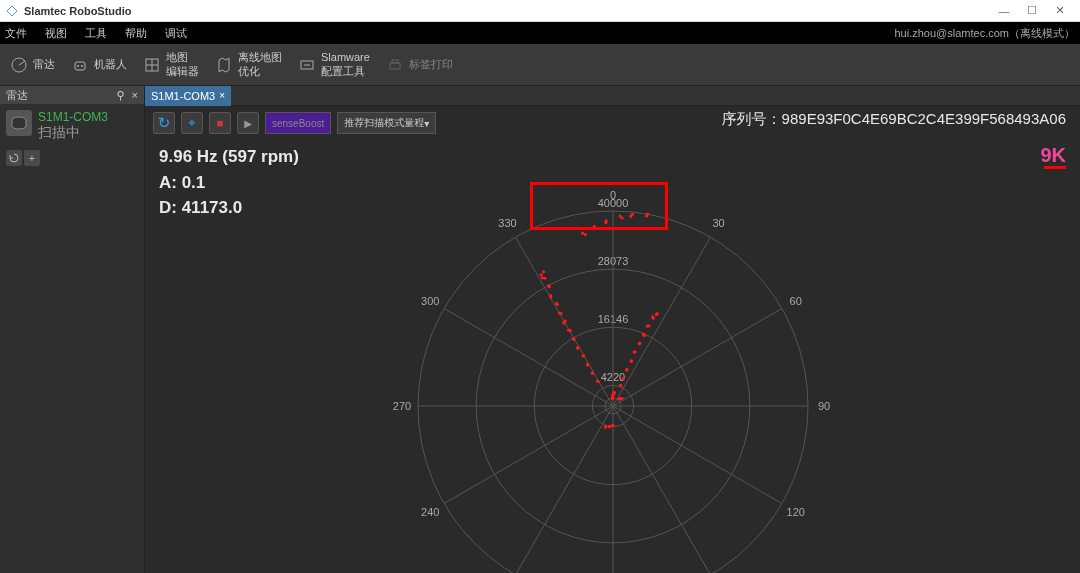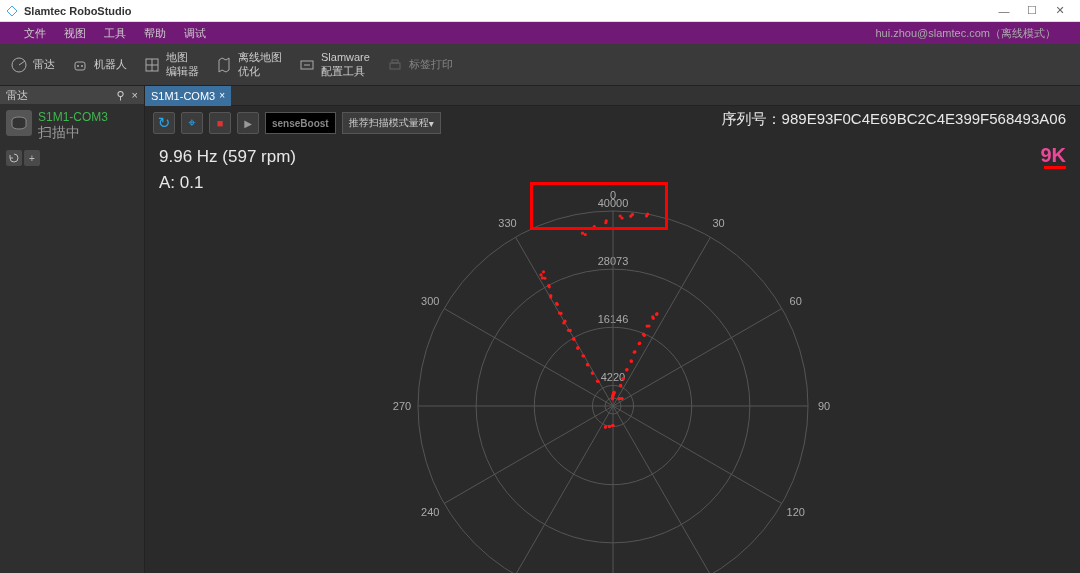--- a/index.html
+++ b/index.html
@@ -1,21 +1,21 @@
 <!DOCTYPE html>
 <html><head>
   <meta charset="utf-8">
   <style>
     * { margin: 0; padding: 0; box-sizing: border-box; font-family: "Segoe UI", "Microsoft YaHei", sans-serif; }
     body { width: 1080px; height: 573px; background: #f0f0f0; overflow: hidden; }
     .title-bar { height: 22px; background: #fff; display: flex; align-items: center; padding: 0 6px; font-size: 11px; color: #333; border-bottom: 1px solid #ddd; }
     .title-bar .logo { width: 12px; height: 12px; margin-right: 6px; display:inline-flex; }
     .title-bar .title { flex: 1; font-weight: bold; }
     .title-bar .win-btn { width: 28px; text-align: center; color: #666; font-size: 11px; cursor: pointer; }
-    .menu-bar { height: 22px; background: #701a75; display: flex; align-items: center; padding: 0 24px; color: #ccc; font-size: 11px; }
+    .menu-bar { height: 22px; background: #000000; display: flex; align-items: center; padding: 0 5px; color: #ccc; font-size: 11px; }
     .menu-bar .menu-item { margin-right: 18px; cursor: pointer; }
     .menu-bar .spacer { flex: 1; }
     .menu-bar .user-info { color: #aaa; font-size: 11px; }
     .toolbar { height: 42px; background: #3a3a3a; display: flex; align-items: center; padding: 0 10px; border-bottom: 1px solid #222; }
     .toolbar .tool-btn { display: flex; align-items: center; margin-right: 16px; color: #ccc; font-size: 11px; cursor: pointer; }
     .toolbar .tool-btn .icon { width: 18px; height: 18px; margin-right: 5px; display: inline-flex; align-items:center; justify-content:center;}
     .toolbar .tool-btn .lbl { line-height: 1.2; max-width: 56px; }
     .main { display: flex; height: calc(573px - 22px - 22px - 42px); }
     .sidebar { width: 145px; background: #2f2f2f; border-right: 1px solid #222; color: #ccc; font-size: 11px; display:flex; flex-direction:column;}
     .sidebar .panel-header { height: 18px; background: #444; display:flex; align-items:center; padding:0 6px; color:#ccc; font-size:11px; justify-content:space-between;}
@@ -24,23 +24,23 @@
     .sidebar .device-name { color:#3fb74f; font-size:12px;}
     .sidebar .device-status { color:#999; font-size:14px;}
     .sidebar .mini-controls { display:flex; gap:2px; padding:2px 6px;}
     .sidebar .mini-controls .mc { width:16px; height:16px; background:#4a4a4a; border-radius:2px; display:flex; align-items:center; justify-content:center; cursor:pointer; color:#bbb; font-size:10px;}
     .content { flex:1; background:#2a2a2a; position:relative; }
     .tab-strip { height:20px; background:#333; display:flex; align-items:center; border-bottom:1px solid #222;}
     .tab { height:20px; background:#3b6f9e; color:#fff; font-size:11px; padding:0 6px; display:flex; align-items:center; gap:4px;}
     .tab .tab-close { font-size:10px; cursor:pointer;}
     .ctrl-bar { position:absolute; top:26px; left:8px; display:flex; gap:6px; align-items:center; z-index:5;}
     .ctrl-bar .cb { width:22px; height:22px; background:#3c3c3c; border:1px solid #555; border-radius:2px; display:flex; align-items:center; justify-content:center; cursor:pointer;}
-    .ctrl-bar .txt-field { height:22px; background:#000000; border:1px solid #555; color:#888; font-size:10px; padding:0 6px; display:flex; align-items:center;font-weight:bold;}
+    .ctrl-bar .txt-field { height:22px; background:#4c1d95; border:1px solid #555; color:#888; font-size:10px; padding:0 6px; display:flex; align-items:center;}
     .ctrl-bar .dropdown { height:22px; background:#3c3c3c; border:1px solid #555; color:#ccc; font-size:10px; padding:0 6px; display:flex; align-items:center; gap:0; cursor:pointer;}
-    .stats { position:absolute; top:58px; left:14px; color:#e8e8e8; font-size:17px; line-height:1.5;}
+    .stats { position:absolute; top:58px; left:14px; color:#e8e8e8; font-size:17px; line-height:1.5;font-weight:bold;}
     .serial { position:absolute; top:24px; right:14px; color:#e8e8e8; font-size:15px;}
     .k-badge { position:absolute; top:58px; right:14px; color:#ec4899; font-size:20px; font-weight:bold;}
     .k-underline { position:absolute; top:80px; right:14px; width:22px; height:3px; background:#f00;}
     .polar-wrap { position:absolute; top:40px; left:0; right:0; bottom:0; display:flex; justify-content:center;}
     .polar { position:relative; width:560px; height:520px; }
     svg.polar-svg { position:absolute; top:0; left:0; }
     .ang-label, .ring-label { fill:#aaa; font-size:11px; }
     .red-rect { position:absolute; border:3px solid #f00; top:56px; left:197px; width:138px; height:48px;}
     .scan-pt { fill:#ff1a1a; }
   </style>
@@ -185,20 +185,21 @@
       <div class="txt-field">senseBoost</div>
       <div class="dropdown">
         <span>推荐扫描模式量程</span>
         <span>▾</span>
       </div>
     </div>
 
     <div class="stats">
       <div>9.96 Hz (597 rpm)</div>
       <div>A: 0.1</div>
+      <div>D: 41173.0</div>
     </div>
 
     <div class="serial">
       <span>序列号：</span><span>989E93F0C4E69BC2C4E399F568493A06</span>
     </div>
 
     <div class="k-badge">9K</div>
     <div class="k-underline"></div>
 
     <div class="polar-wrap">

